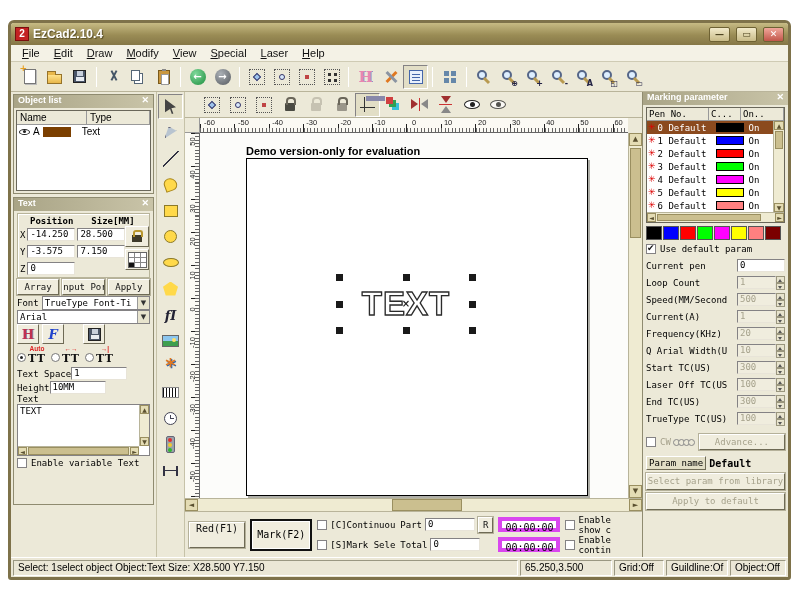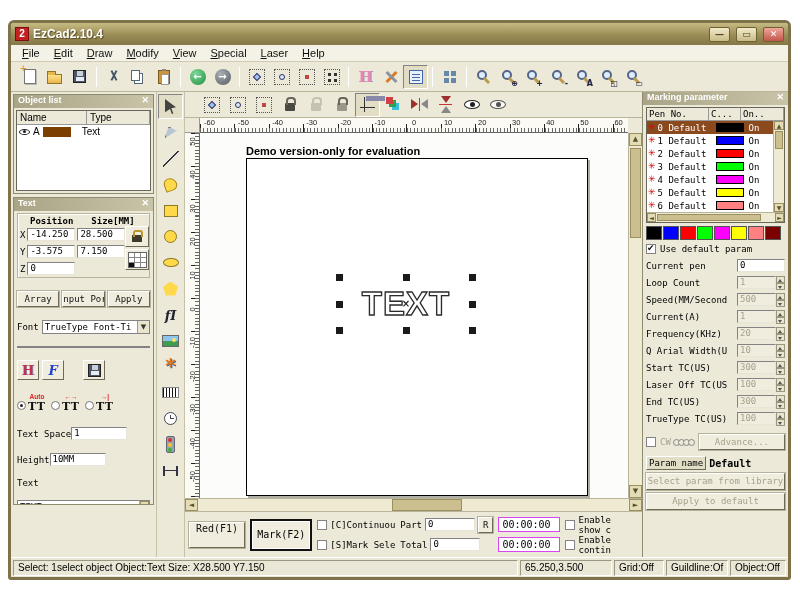--- a/index.html
+++ b/index.html
@@ -96,21 +96,21 @@
   .objpanel{height:100px;margin-bottom:3px;flex:none;}
   .objtable{flex:1;margin:2px;background:#fff;border:1px solid #6A675A;display:flex;flex-direction:column;font:10px "Liberation Sans",sans-serif;}
   .objhead{display:flex;flex:none;background:#ECE9D8;border-bottom:1px solid #999;}
   .objhead div{padding:1px 3px;border-right:1px solid #999;}
   .objrow{display:flex;align-items:center;padding:1px 2px;gap:3px;}
   .mini-eye{width:11px;height:6px;border:1px solid #222;border-radius:50%;position:relative;flex:none;}
   .mini-eye::before{content:"";position:absolute;left:3px;top:0px;width:3px;height:3px;border-radius:50%;background:#222;}
   .obj-color{width:28px;height:10px;background:#7B3F00;flex:none;}
   
   .textpanel{height:308px;flex:none;font:9px "DejaVu Sans Mono",monospace;}
-  .tp-body{padding:2px 3px;display:flex;flex-direction:column;gap:12px;overflow:hidden;}
+  .tp-body{padding:2px 3px;display:flex;flex-direction:column;gap:0;overflow:hidden;}
   .groupbox{border:1px solid #B8B49A;box-shadow:1px 1px 0 #fff inset;padding:2px;}
   .poshead{display:flex;font:bold 9px "DejaVu Sans Mono",monospace;margin-left:10px;gap:18px;}
   .posrow{display:flex;align-items:center;gap:2px;margin-top:2px;}
   .inp{background:#fff;border:1px solid;border-color:#848284 #E8E4D8 #E8E4D8 #848284;height:13px;
     font:9px "DejaVu Sans Mono",monospace;padding:0 2px;overflow:hidden;white-space:nowrap;}
   .inp.dis{background:#F0EDDE;color:#A6A28C;}
   .posgrid{display:flex;}
   .poscol{display:flex;flex-direction:column;gap:2px;flex:1;}
   .sidecol{width:26px;display:flex;flex-direction:column;gap:2px;align-items:center;}
   .sqbtn{width:24px;height:21px;background:#F0EDDE;border:1px solid;border-color:#fff #6E6A55 #6E6A55 #fff;
@@ -209,21 +209,21 @@
   .hscrollrow{height:13px;flex:none;display:flex;background:#EFEBD2;border-top:1px solid #B8B49A;}
   .hscrollrow .sb-btn{width:13px;font:7px/11px "DejaVu Sans",sans-serif;}
   .hscrollrow .track{flex:1;position:relative;}
   .hscrollrow .thumb{position:absolute;left:45%;width:70px;top:0;bottom:0;background:#CBBF8F;border:1px solid #9A8F60;}
   
   .controls{height:46px;flex:none;border-top:1px solid #B9B49A;display:flex;align-items:center;gap:5px;padding:2px 4px;background:#ECE9D8;font:9px "DejaVu Sans Mono",monospace;}
   .bigbtn{height:26px;padding:0 6px;font:10px "DejaVu Sans Mono",monospace;}
   .markbtn{height:32px;border:2px solid #111;background:#F0EDDE;box-shadow:inset 0 0 0 1px #fff;padding:0 5px;font:10px "DejaVu Sans Mono",monospace;display:flex;align-items:center;}
   .ctl-stack{display:flex;flex-direction:column;gap:4px;}
   .ctl-row{display:flex;align-items:center;gap:3px;height:16px;}
-  .timebox{width:62px;height:15px;background:#fff;border:1px solid #d946ef;font:10px/14px "DejaVu Sans Mono",monospace;padding:0 3px;}
+  .timebox{width:62px;height:15px;background:#fff;border:4px solid #d946ef;font:10px/14px "DejaVu Sans Mono",monospace;padding:0 3px;}
   .smallbtn{height:16px;padding:0 4px;font:9px/14px "DejaVu Sans Mono",monospace;}
   
   .rightcol{width:146px;flex:none;border-left:1px solid #8F8B70;background:#ECE9D8;display:flex;flex-direction:column;overflow:hidden;}
   .mk-body{flex:1;padding:2px 3px;display:flex;flex-direction:column;gap:3px;font:9px "DejaVu Sans Mono",monospace;overflow:hidden;}
   .pentable{border:1px solid #6A675A;background:#fff;display:flex;flex-direction:column;flex:none;}
   .penhead{display:flex;background:#ECE9D8;border-bottom:1px solid #999;flex:none;}
   .penhead div{font:9px "DejaVu Sans Mono",monospace;padding:1px 2px;border-right:1px solid #999;white-space:nowrap;overflow:hidden;}
   .penrows{display:flex;}
   .penlist{flex:1;min-width:0;}
   .penrow{display:flex;align-items:center;height:13px;padding-left:1px;gap:2px;}

